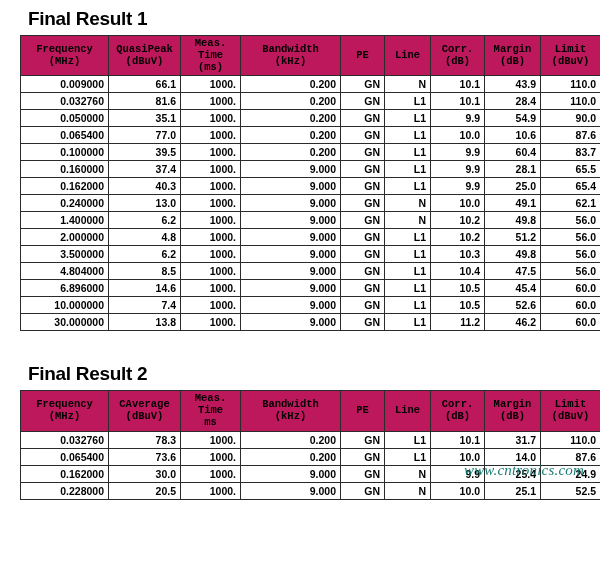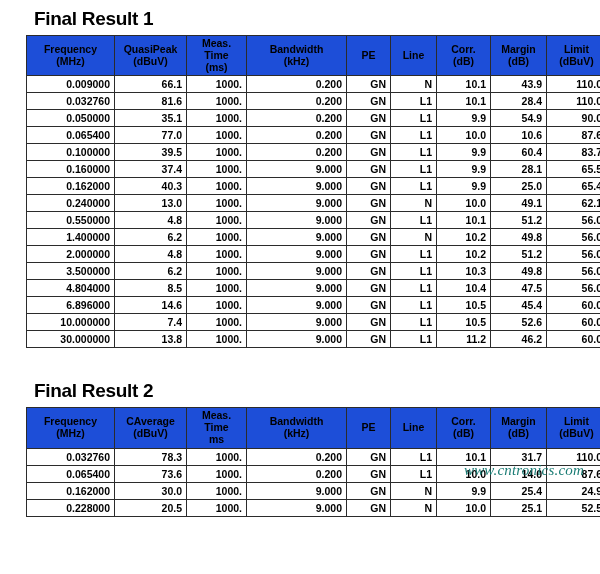--- a/index.html
+++ b/index.html
@@ -13,21 +13,21 @@
     font-family: "Liberation Sans", sans-serif;
     color: #000000;
     position: relative;
     overflow: hidden;
   }
   .page {
     position: relative;
     width: 600px;
     height: 485px;
     box-sizing: border-box;
-    padding: 6px 14px 0 20px;
+    padding: 6px 14px 0 14px;
   }
   .section {
     margin-bottom: 4px;
   }
   .section-title {
     font-size: 19px;
     font-weight: bold;
     font-family: "Liberation Sans", sans-serif;
     letter-spacing: -0.3px;
     margin: 2px 0 5px 14px;
@@ -38,26 +38,27 @@
     width: 570px;
     margin-left: 6px;
     table-layout: fixed;
   }
   table.result th, table.result td {
     border: 1px solid #2b2b2b;
     font-size: 10.5px;
     font-family: "Liberation Sans", sans-serif;
   }
   table.result th {
-    background: #1d4ed8;
+    background: #be185d;
     font-weight: bold;
     text-align: center;
     line-height: 1.12;
     padding: 2px 2px;
     vertical-align: middle;
+    font-family: Liberation Mono, monospace;
   }
   table.result td {
     background: #ffffff;
     padding: 1px 4px;
     height: 14px;
     font-weight: bold;
     text-align: right;
   }
   table.result td.center {
     text-align: right;
@@ -232,31 +233,20 @@
             <td>13.0</td>
             <td>1000.</td>
             <td>9.000</td>
             <td class="center">GN</td>
             <td class="center">N</td>
             <td>10.0</td>
             <td>49.1</td>
             <td>62.1</td>
           </tr>
           <tr>
-            <td>0.550000</td>
-            <td>4.8</td>
-            <td>1000.</td>
-            <td>9.000</td>
-            <td class="center">GN</td>
-            <td class="center">L1</td>
-            <td>10.1</td>
-            <td>51.2</td>
-            <td>56.0</td>
-          </tr>
-          <tr>
             <td>1.400000</td>
             <td>6.2</td>
             <td>1000.</td>
             <td>9.000</td>
             <td class="center">GN</td>
             <td class="center">N</td>
             <td>10.2</td>
             <td>49.8</td>
             <td>56.0</td>
           </tr>

